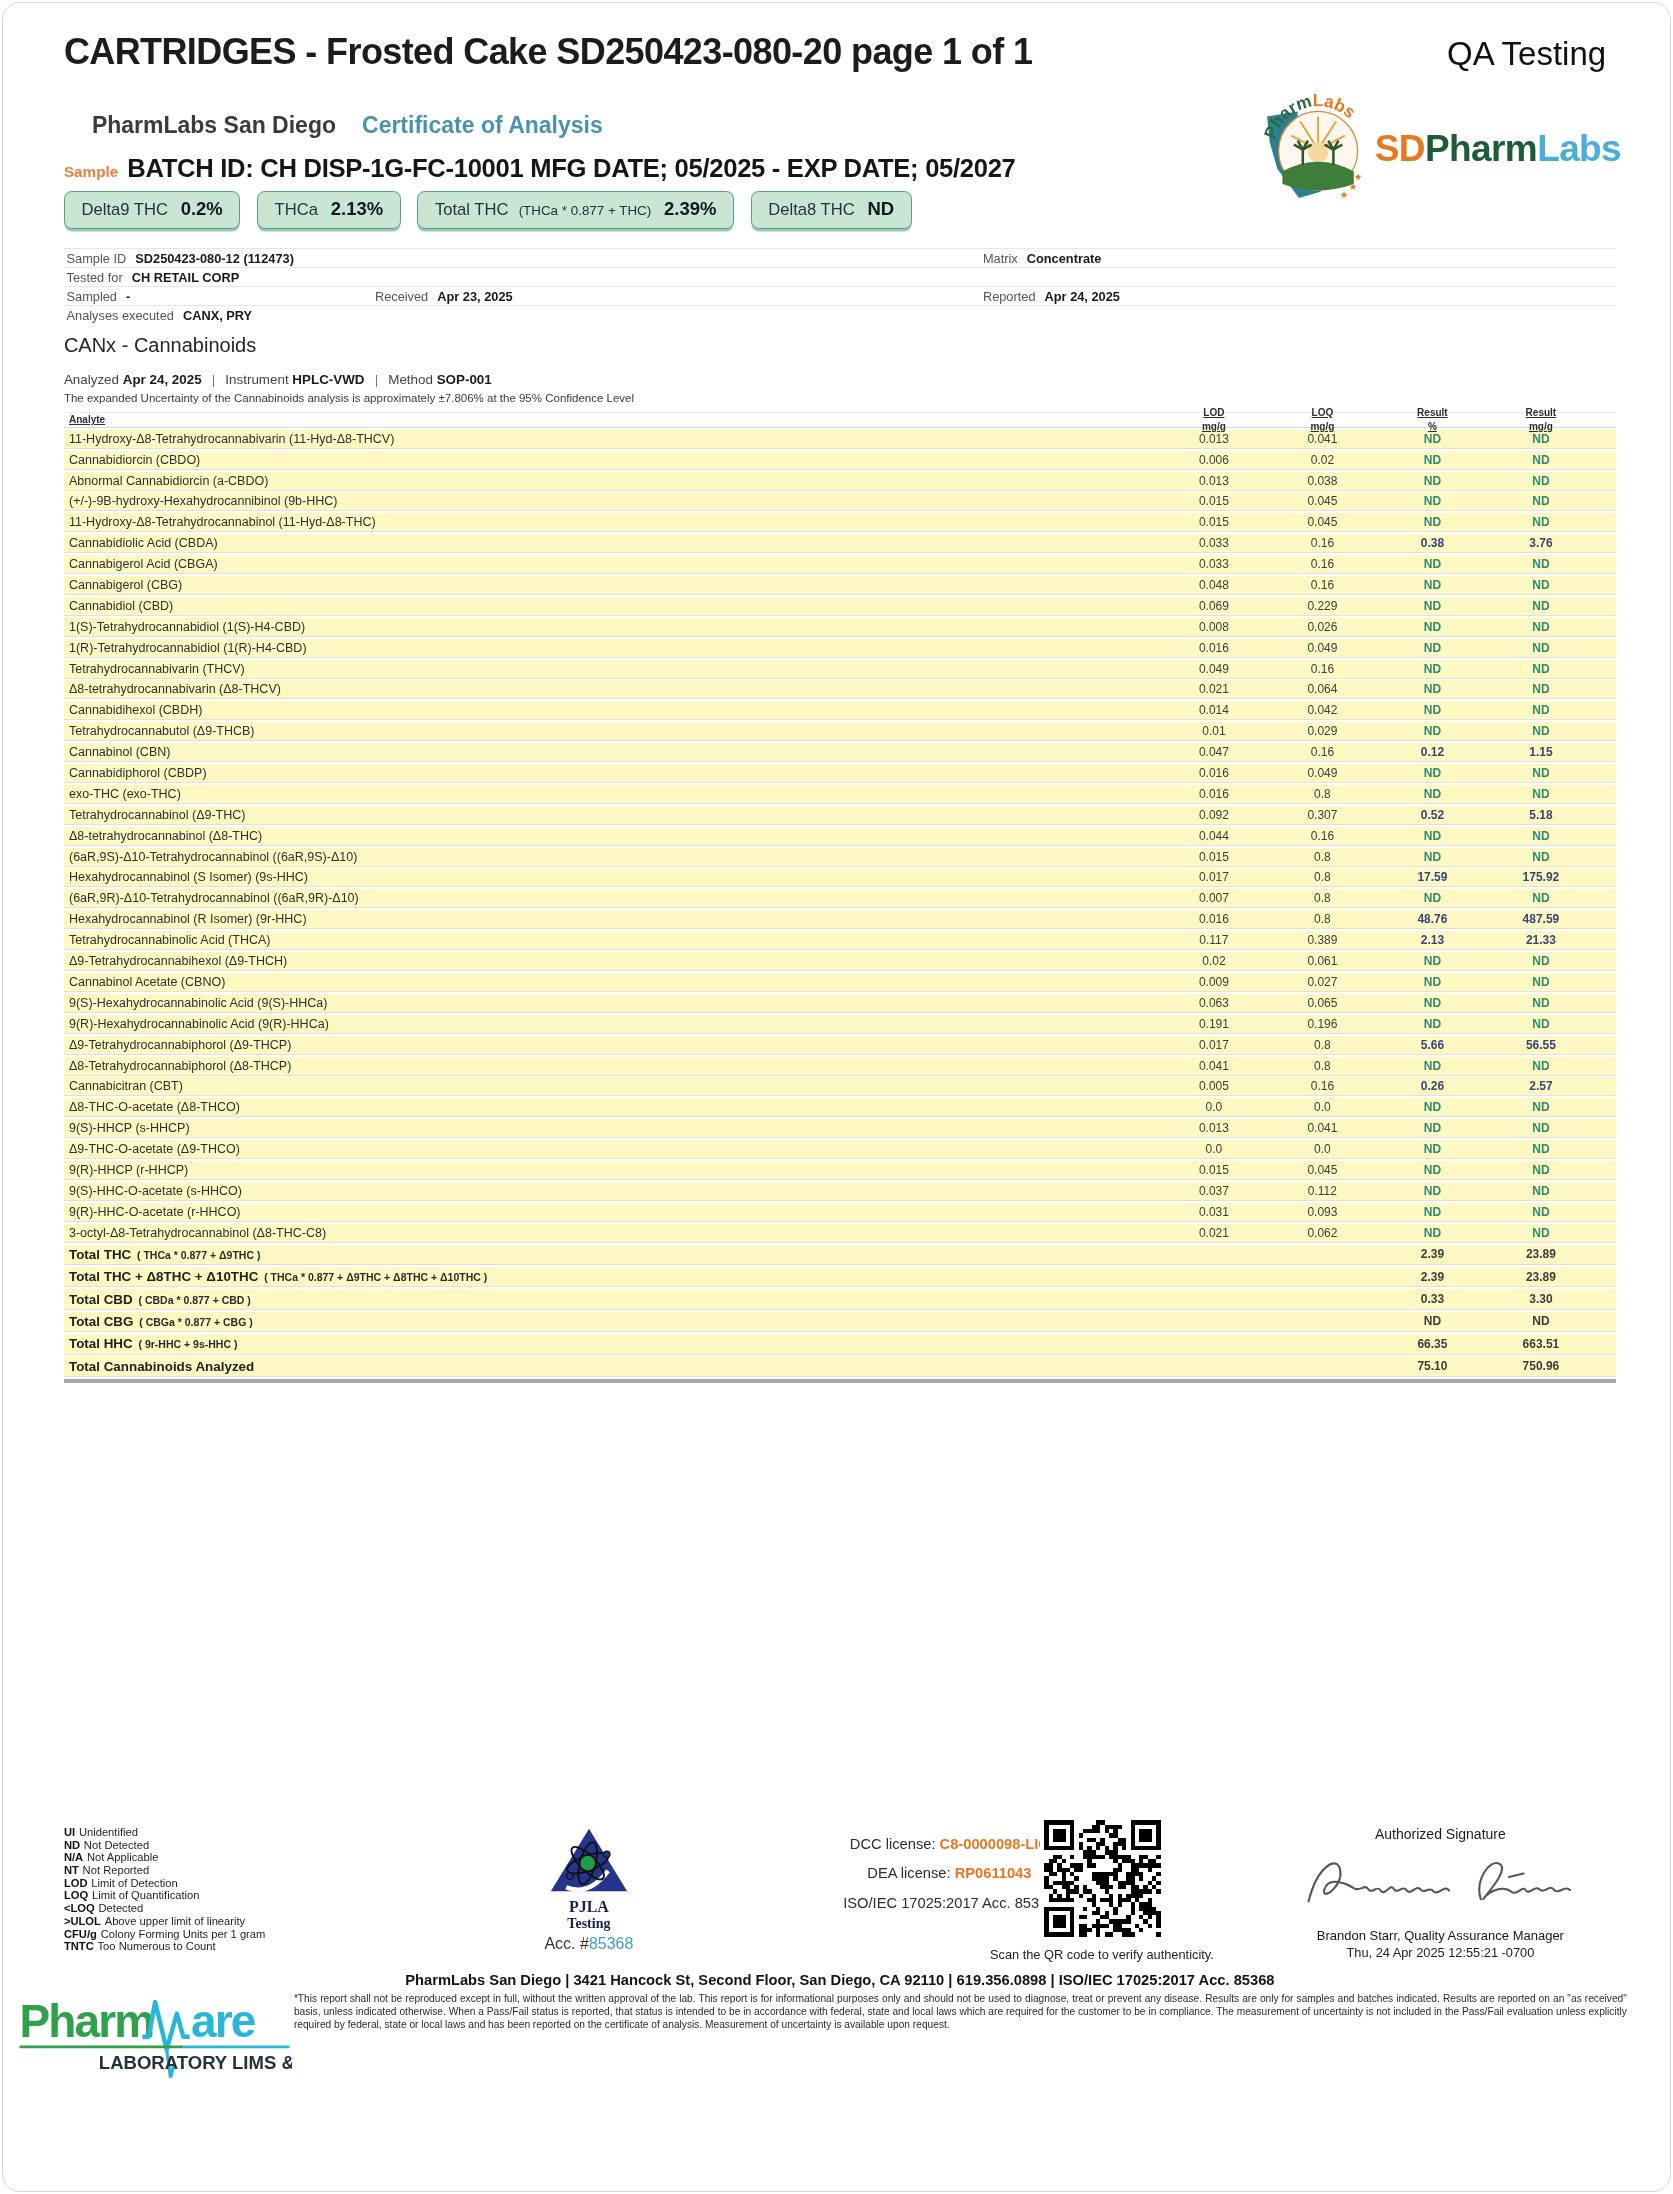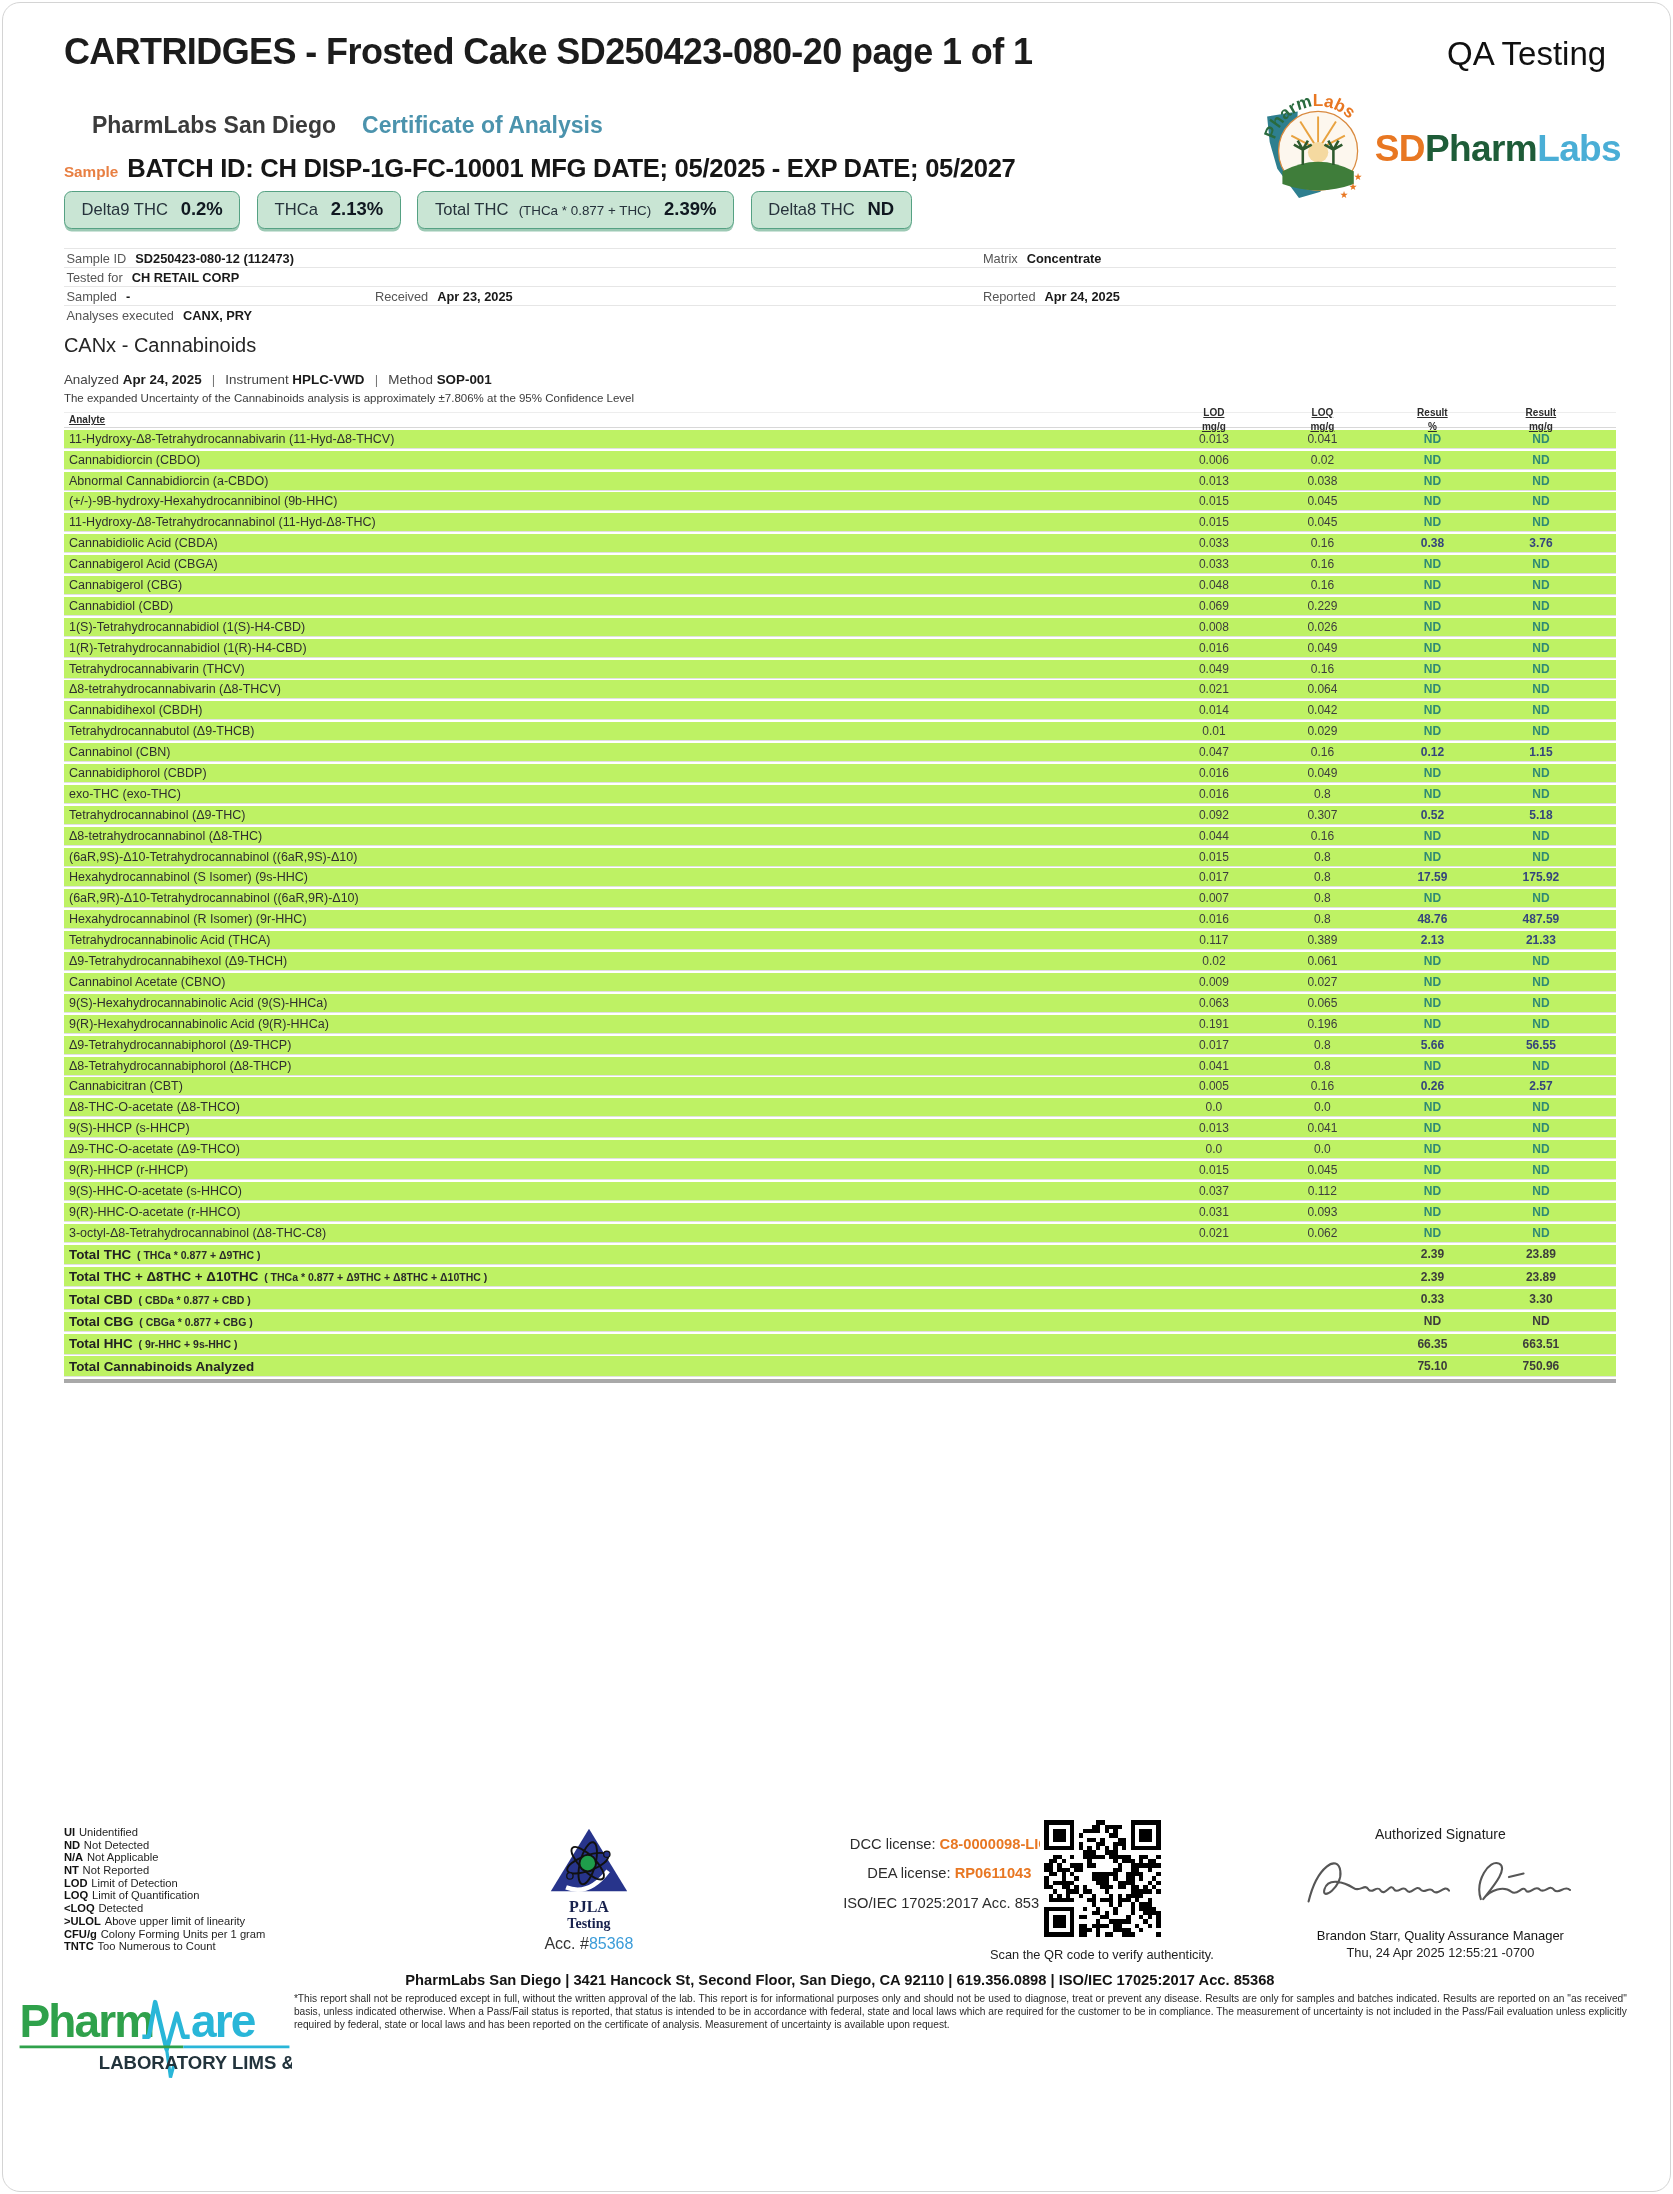--- a/index.html
+++ b/index.html
@@ -48,21 +48,21 @@
 
   
   .ctable{left:61px;top:409px;width:1552px;}
   .thead{display:flex;align-items:center;height:16px;border-top:1.3px solid #ededed;border-bottom:1.3px solid #d8d8d8;
     font-weight:700;font-size:10px;color:#2c2c2c;line-height:14px;padding-right:24px;box-sizing:border-box;text-decoration:underline;}
   .c-analyte{flex:1;text-align:left;padding-left:5.1px;white-space:nowrap;overflow:hidden;}
   .c-lod{width:112px;text-align:center;flex:none;}
   .c-loq{width:105px;text-align:center;flex:none;}
   .c-pct{width:115px;text-align:center;flex:none;}
   .c-mg{width:102px;text-align:center;flex:none;}
-  .trow{display:flex;align-items:center;height:19px;margin-top:1.9px;background:#bef264;border-bottom:0.6px solid #e1e1e1;
+  .trow{display:flex;align-items:center;height:19px;margin-top:1.9px;background:#fef9c3;border-bottom:0.6px solid #e1e1e1;
     font-size:12px;color:#3d3d3d;padding-right:24px;box-sizing:border-box;}
   .trow .c-analyte{font-size:12.5px;color:#2f2f2f;}
   .val-nd{color:var(--nd);font-weight:600;}
   .val-num{color:var(--num);font-weight:600;}
   .trow.total{height:20.5px;}
   .trow.total .c-analyte{font-size:13.4px;font-weight:700;color:#222;}
   .trow.total .formula{font-size:10.5px;font-weight:700;color:#2a2a2a;margin-left:5.8px;}
   .val-tot{color:#3c3c3c;font-weight:700;}
   .tbar{height:4.5px;background:#a9a9a9;margin-top:1.9px;}
 

